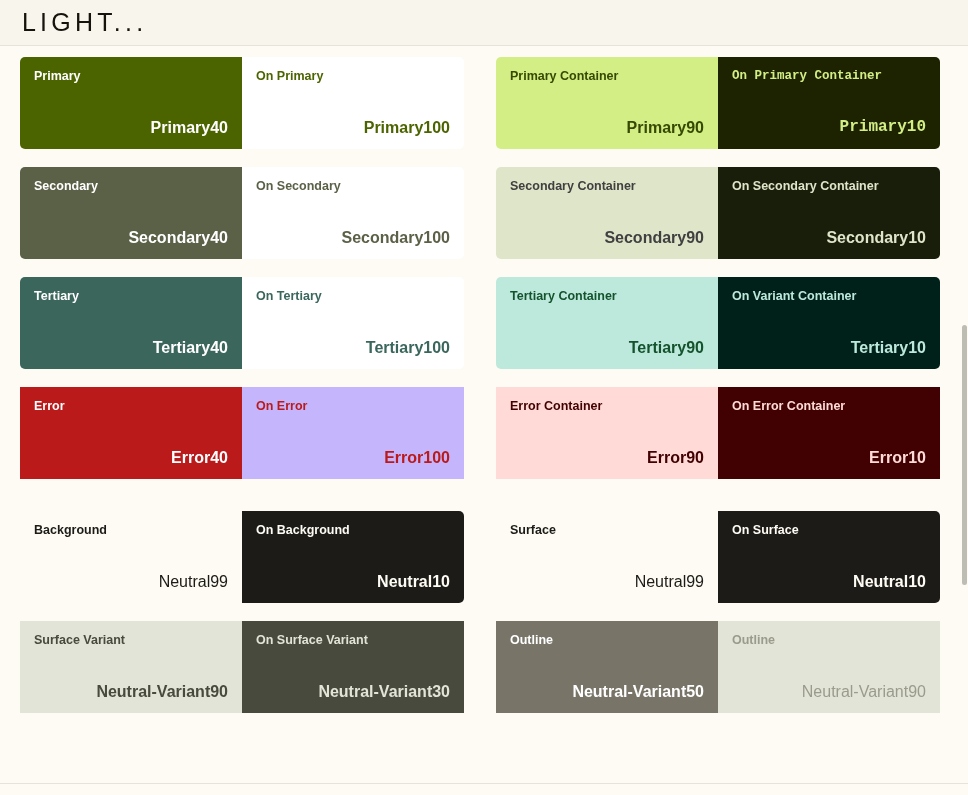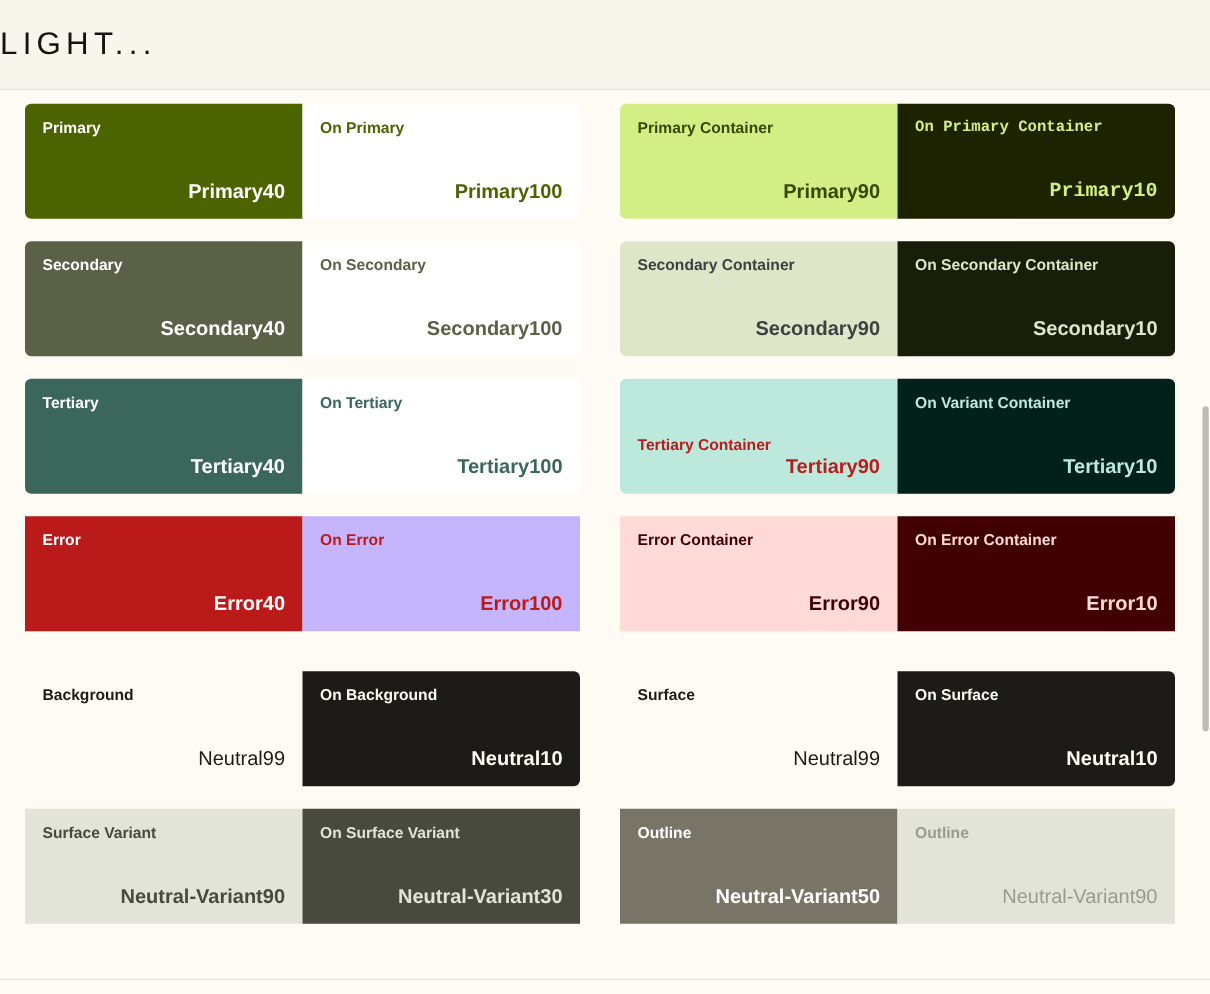--- a/index.html
+++ b/index.html
@@ -11,25 +11,26 @@
   }
 
   body {
     font-family: "Liberation Sans", sans-serif;
     background: #FDFBF3;
     position: relative;
   }
 
   
   #app-header {
-    height: 72px;
+    height: 46px;
     background: #F7F5EC;
     border-bottom: 1px solid #E6E4DA;
     display: flex;
     align-items: center;
+    padding-left: 22px;
   }
 
   #page-title {
     font-size: 25px;
     font-weight: 400;
     letter-spacing: 4.2px;
     color: #15130C;
     white-space: nowrap;
   }
 
@@ -177,21 +178,21 @@
         <div class="swatch left" style="background: rgb(58, 102, 92); color: rgb(255, 255, 255);">
           <div class="swatch-role">Tertiary</div>
           <div class="swatch-tone">Tertiary40</div>
         </div>
         <div class="swatch right" style="background: rgb(255, 255, 255); color: rgb(58, 102, 92);">
           <div class="swatch-role">On Tertiary</div>
           <div class="swatch-tone">Tertiary100</div>
         </div>
       </div>
       <div class="tone-row">
-        <div class="swatch left" style="background: rgb(189, 233, 220); color: #b91c1c; justify-content: flex-end;">
+        <div class="swatch left" style="background: rgb(189, 233, 220); color: #14532d;">
           <div class="swatch-role">Tertiary Container</div>
           <div class="swatch-tone">Tertiary90</div>
         </div>
         <div class="swatch right" style="background: rgb(0, 33, 26); color: rgb(189, 233, 220);">
           <div class="swatch-role">On Variant Container</div>
           <div class="swatch-tone">Tertiary10</div>
         </div>
       </div>
       <div class="tone-row r-none">
         <div class="swatch left" style="background: rgb(186, 26, 26); color: rgb(255, 255, 255);">

